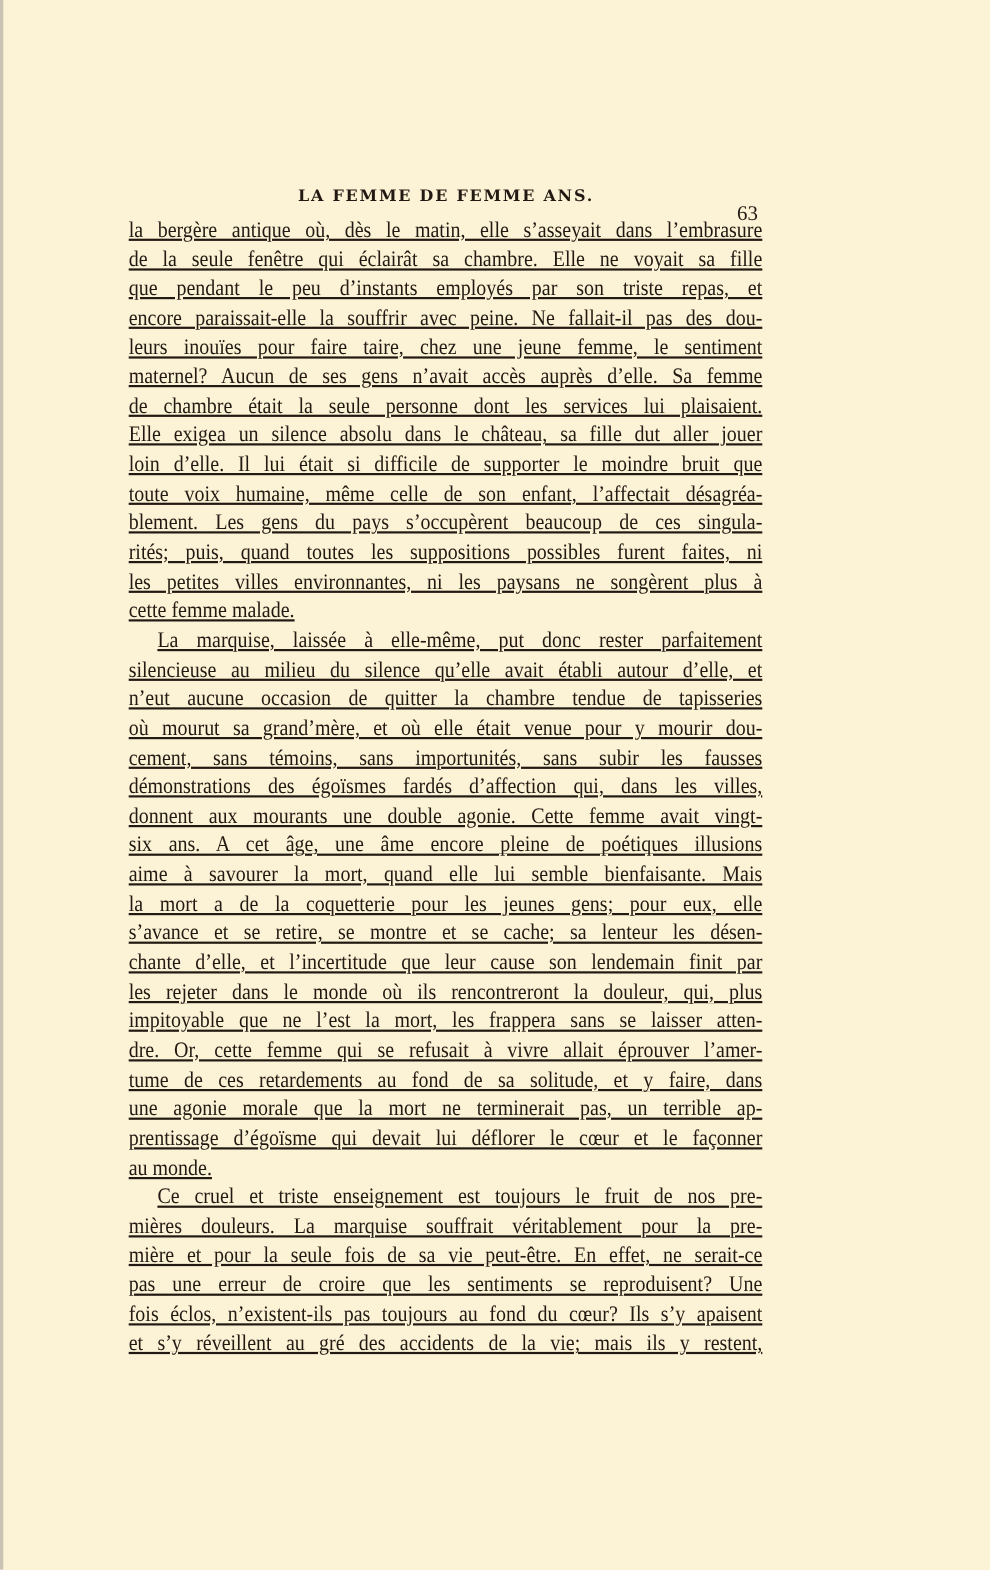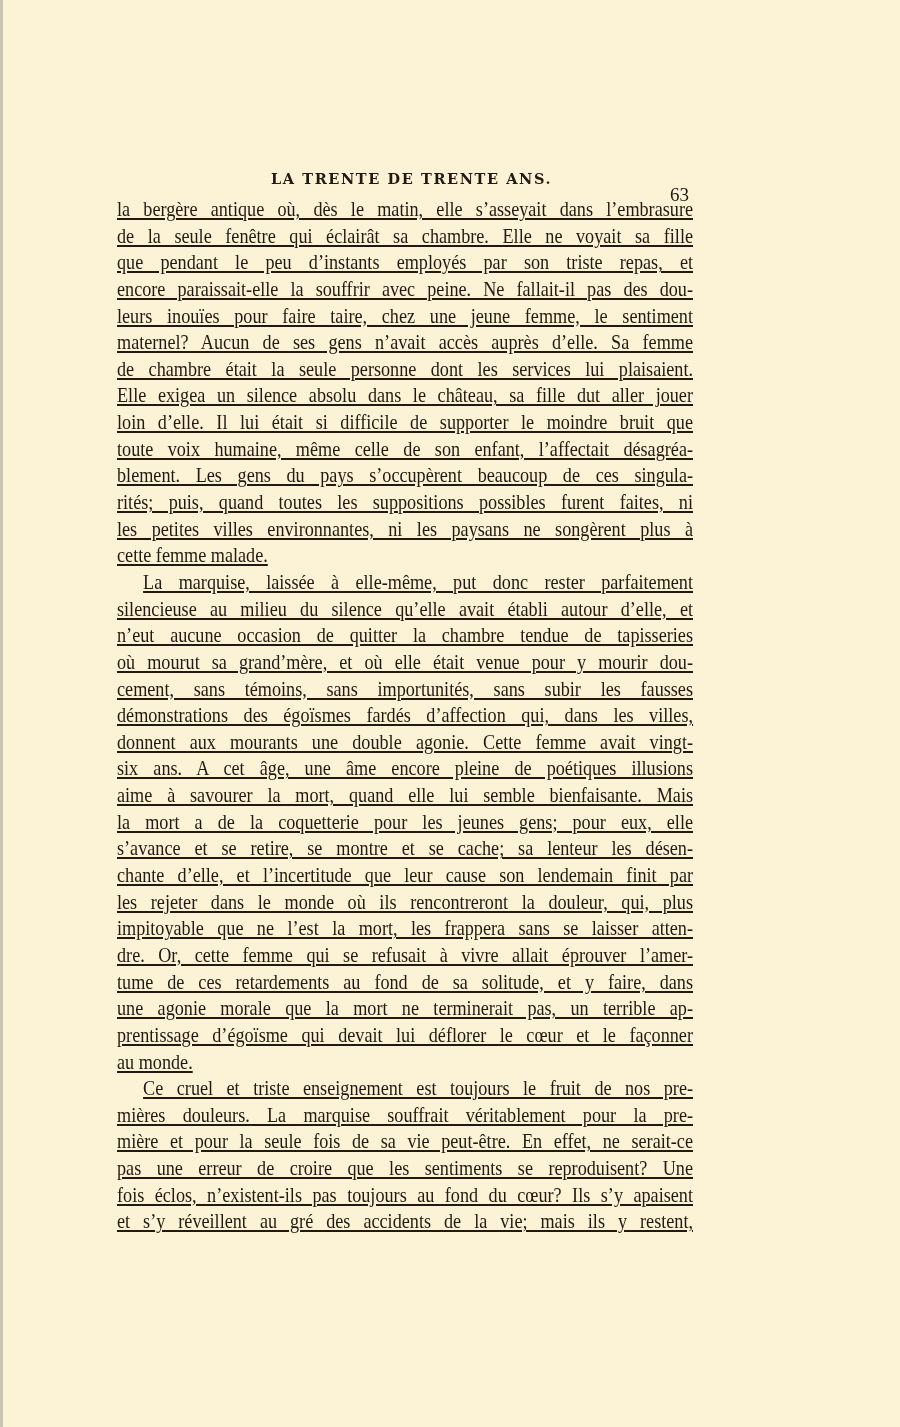--- a/index.html
+++ b/index.html
@@ -80,21 +80,21 @@
   }
 </style>
 </head>
 <body>
 
 <div class="left-edge"></div>
 
 <div class="page">
 
   <div class="running-head">
-    <span class="running-title">LA TRENTE DE TRENTE ANS.</span>
+    <span class="running-title">LA FEMME DE FEMME ANS.</span>
     <span class="page-number">63</span>
   </div>
 
   <div class="body-text">
 
     <div class="paragraph">
       <div class="line">la bergère antique où, dès le matin, elle s’asseyait dans l’embrasure</div>
       <div class="line">de la seule fenêtre qui éclairât sa chambre. Elle ne voyait sa fille</div>
       <div class="line">que pendant le peu d’instants employés par son triste repas, et</div>
       <div class="line">encore paraissait-elle la souffrir avec peine. Ne fallait-il pas des dou-</div>

